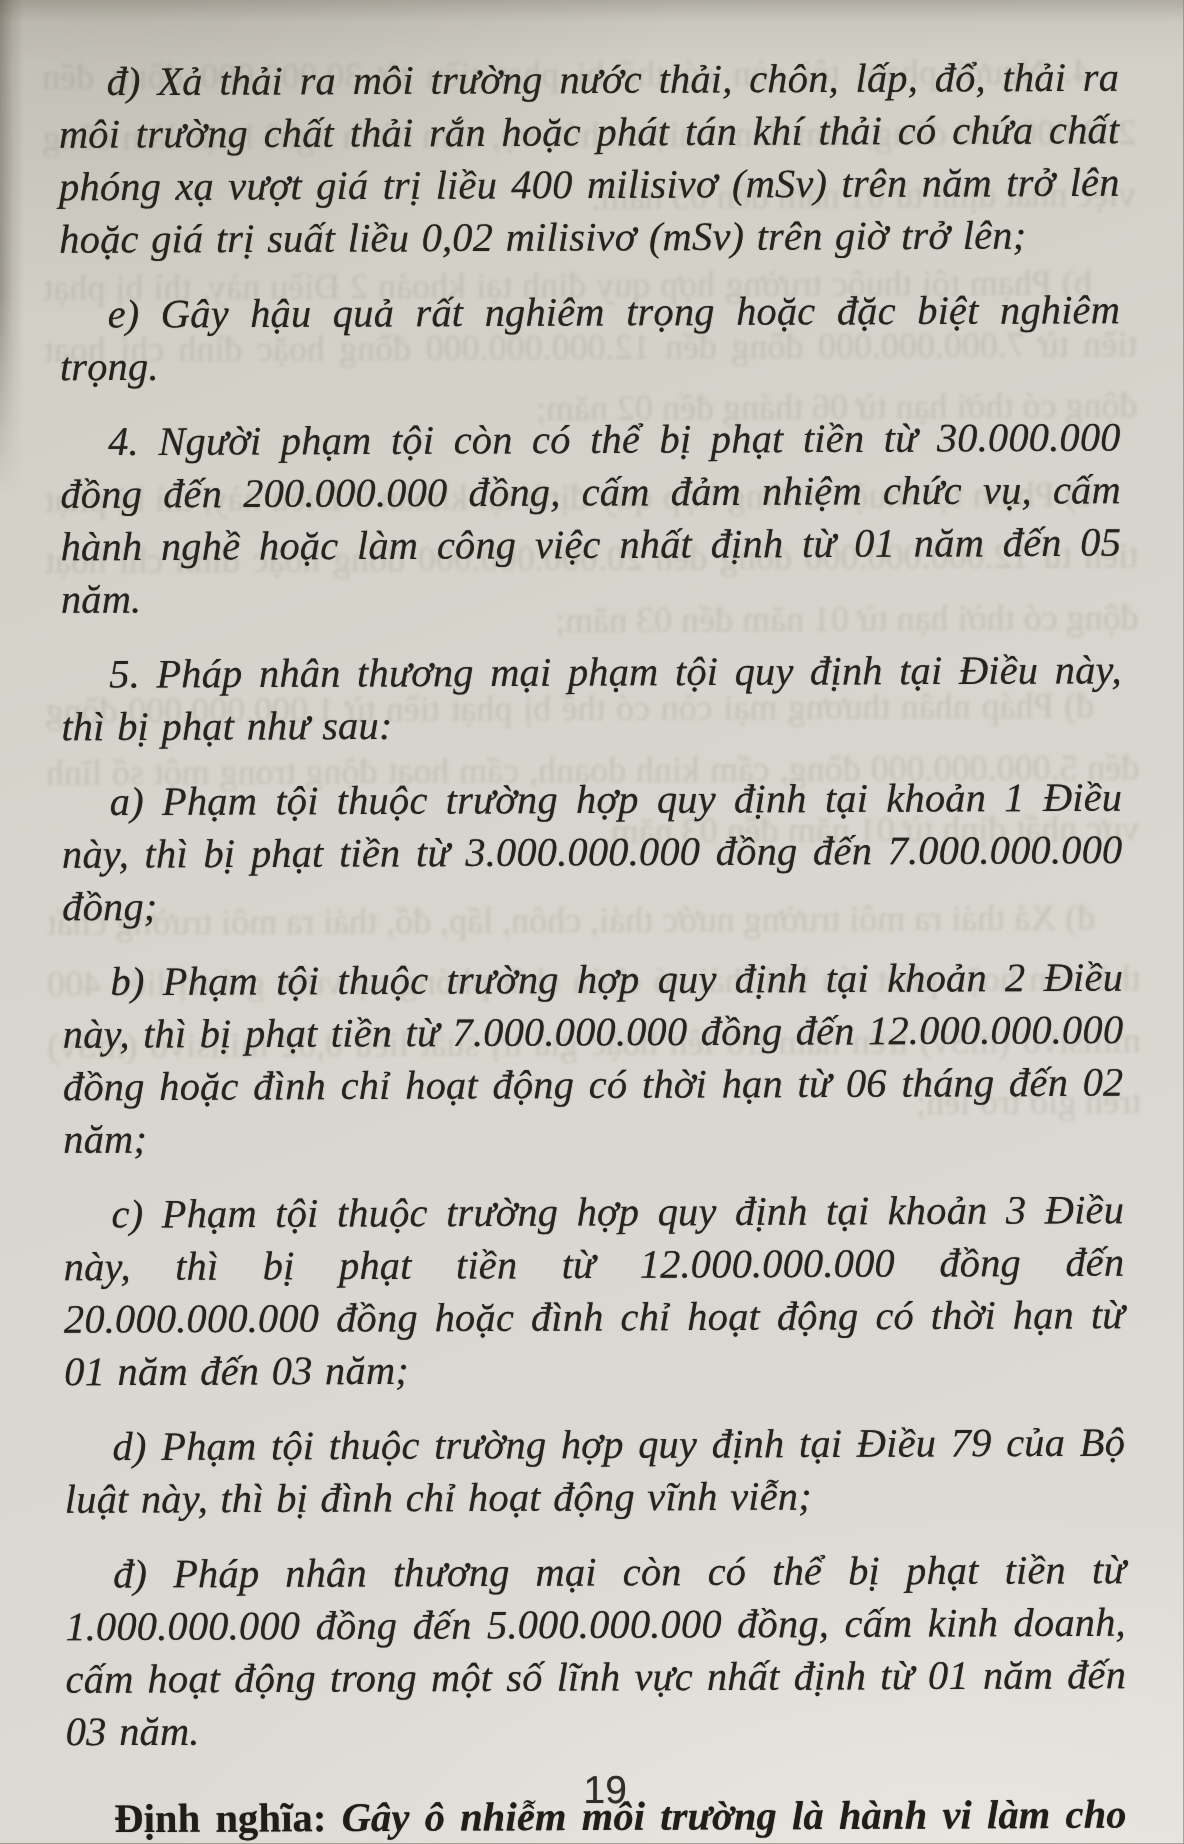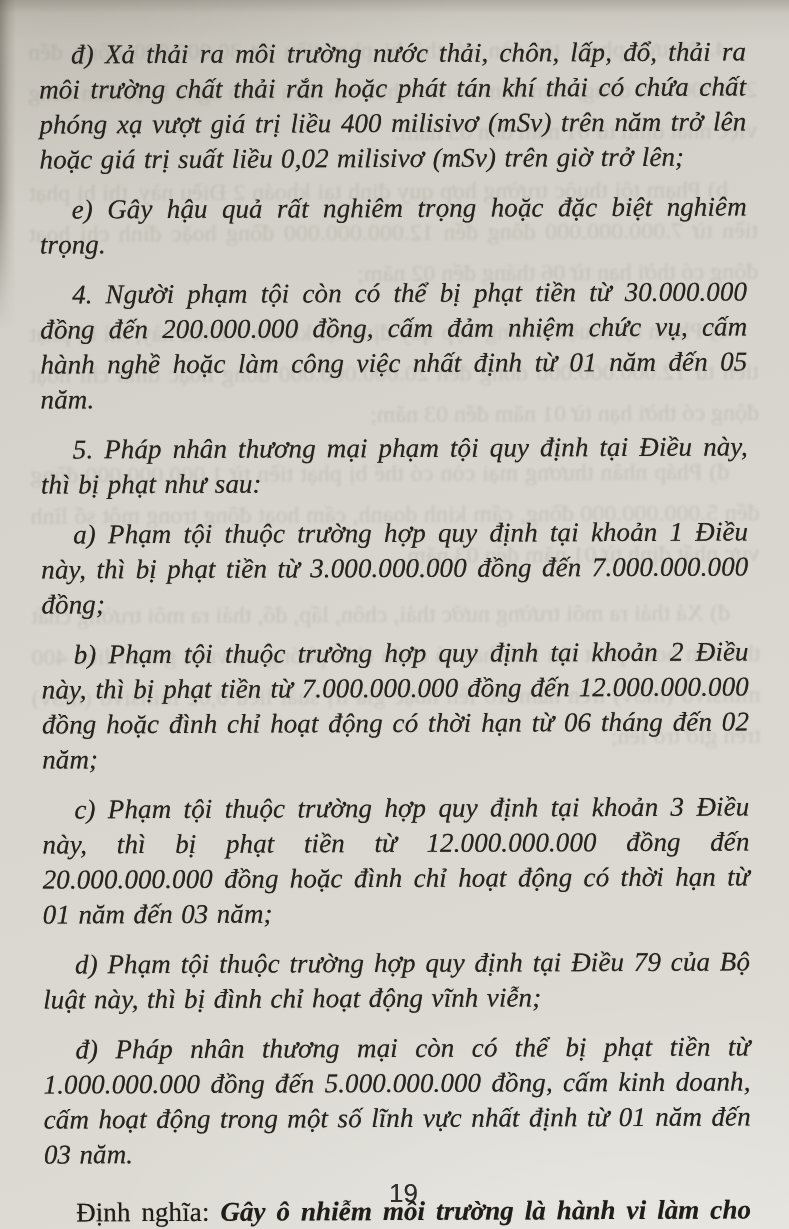--- a/index.html
+++ b/index.html
@@ -73,21 +73,21 @@
     letter-spacing: 0.1px;
     word-spacing: 1.5px;
   }
   .content p.definition {
     margin-top: 23px;
     font-weight: 700;
     color: #201d18;
   }
   .definition .def-label {
     font-style: normal;
-    font-weight: 400;
+    font-weight: 700;
   }
   .definition .def-text {
     font-style: italic;
     font-weight: 700;
   }
 
   .folio {
     position: absolute;
     top: 1178px;
     left: 0;

